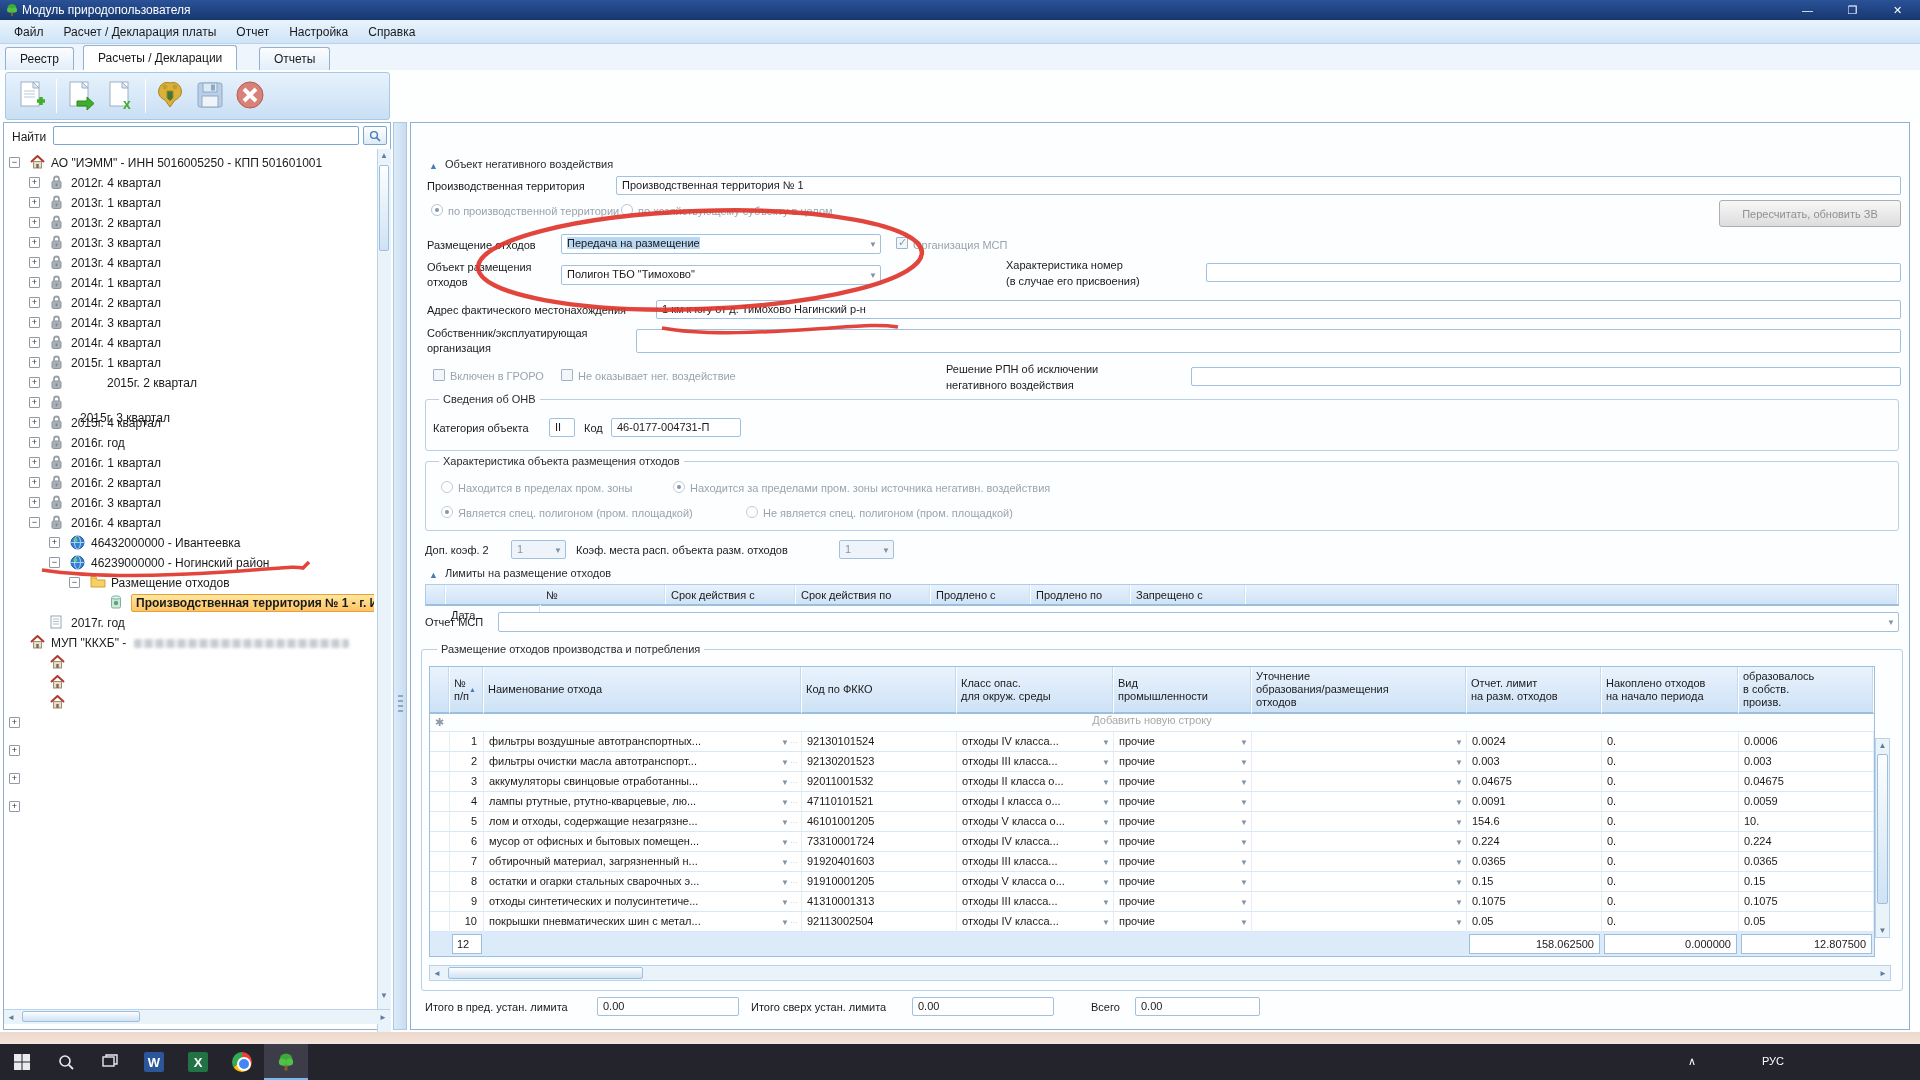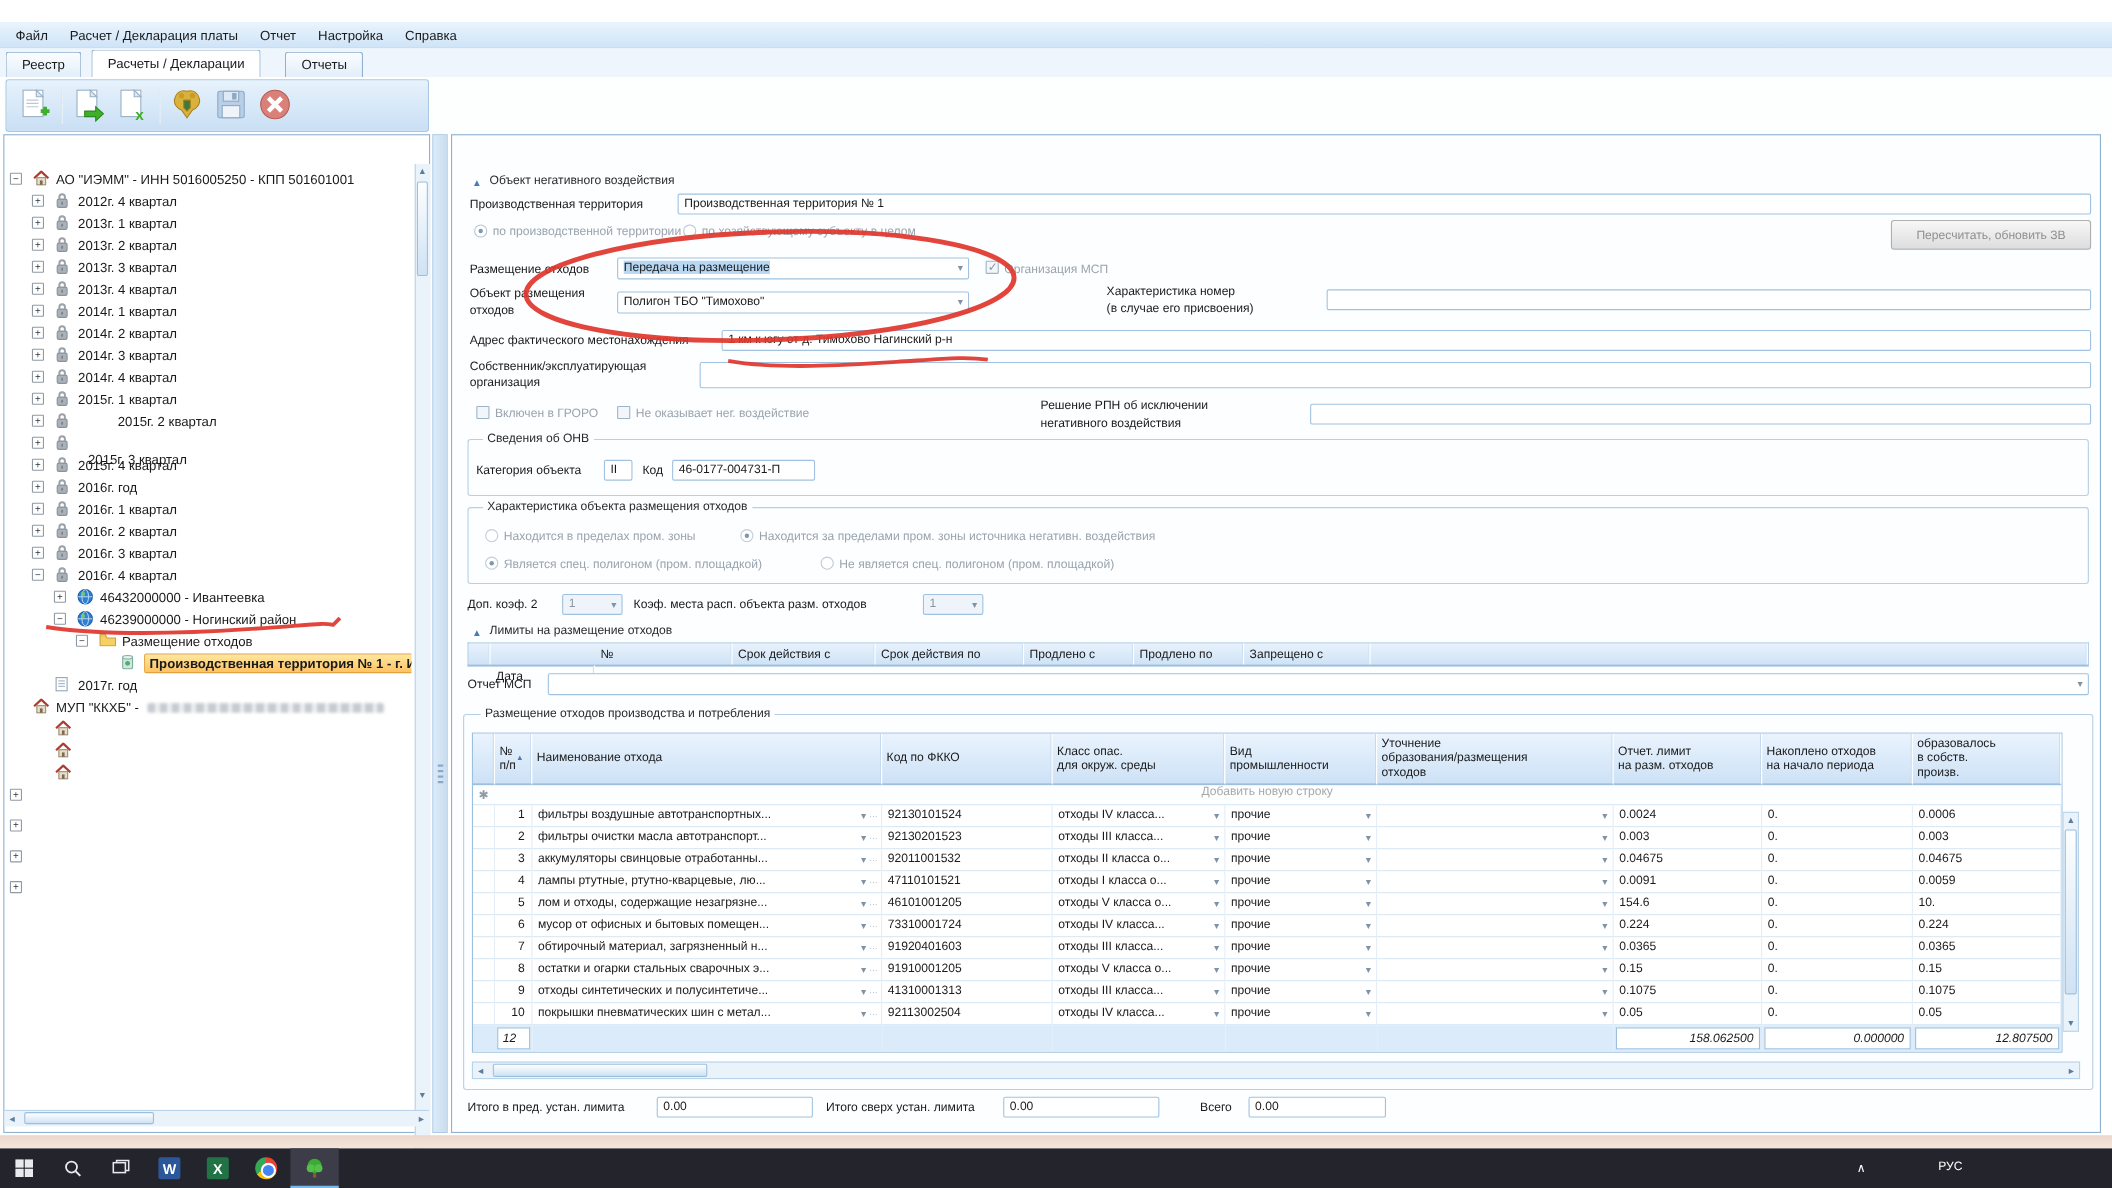--- a/index.html
+++ b/index.html
@@ -108,21 +108,21 @@
     font-size:11px; line-height:13px; padding:3px 4px; white-space:pre-line; display:flex; align-items:center; }
   .addrow { grid-column:1/-1; height:18px; color:#a8a8a8; text-align:center; font-size:11px;
     border-bottom:1px solid #d9e8f6; position:relative; background:#fdfeff; }
   .addrow .star { position:absolute; left:5px; top:2px; color:#8f9aa5; }
   .gc { height:20px; border-right:1px solid #e4eef9; border-bottom:1px solid #d9e8f6;
     font-size:11px; padding:3px 14px 0 5px; position:relative; white-space:nowrap; overflow:hidden; }
   .gc.num { text-align:right; padding-right:6px; }
   .gc .more { position:absolute; right:2px; top:4px; color:#b3bcc5; font-size:8px; letter-spacing:1px; }
   .gfoot { background:#dcebfa; border-bottom:none; border-right:none; height:24px; position:relative; }
   .fbox { position:absolute; top:2px; right:2px; left:2px; bottom:2px; background:#fff;
-    border:1px solid #9dbfde; font-size:11px; text-align:right; padding:3px 5px 0 0;font-style:italic; }
+    border:1px solid #9dbfde; font-size:11px; text-align:right; padding:3px 5px 0 0; }
   .fbox.left { text-align:left; padding-left:4px; }
 
   .scroll-v { position:absolute; background:#eaf2fa; border:1px solid #b9d3ea; }
   .scroll-h { position:absolute; background:#eaf2fa; border:1px solid #b9d3ea; }
 
   
   #annotations { position:absolute; left:0; top:0; width:1920px; height:1080px;
     pointer-events:none; z-index:60; }
 
   
@@ -137,20 +137,34 @@
     background:conic-gradient(#ea4335 0 33%,#fbbc05 33% 66%,#34a853 66% 100%); position:relative; }
   #chrome-ico::after { content:""; position:absolute; left:5px; top:5px; width:10px; height:10px;
     border-radius:50%; background:#4285f4; border:2px solid #fff; }
   .tray { position:absolute; color:#fff; font-size:11px; }
 </style>
 </head>
 <body>
 
 <div id="screen">
 
+  <div id="titlebar">
+    <svg class="abs" style="left:5px;top:3px" width="14" height="14" viewBox="0 0 14 14">
+      <rect x="6" y="8" width="2" height="5" fill="#8a5a2a"></rect>
+      <circle cx="7" cy="5.5" r="4.5" fill="#3daa35"></circle>
+      <circle cx="4.5" cy="7" r="2.5" fill="#52c04a"></circle>
+      <circle cx="9.5" cy="7" r="2.5" fill="#52c04a"></circle>
+    </svg>
+    <span class="t-title" style="margin-left:22px">Модуль природопользователя</span>
+    <div id="win-controls">
+      <div class="win-btn">—</div>
+      <div class="win-btn">❐</div>
+      <div class="win-btn">✕</div>
+    </div>
+  </div>
 
   <div id="menubar">
       <span class="menu-item">Файл</span>
       <span class="menu-item">Расчет / Декларация платы</span>
       <span class="menu-item">Отчет</span>
       <span class="menu-item">Настройка</span>
       <span class="menu-item">Справка</span>
     </div>
 
   <div id="tabstrip">
@@ -207,20 +221,30 @@
         <div class="tb-btn">
           <span><svg width="32" height="32" viewBox="0 0 32 32">
               <circle cx="16" cy="16" r="13" fill="#d98078" stroke="#b65c54"></circle>
               <path d="M10 10 L22 22 M22 10 L10 22" stroke="#fff" stroke-width="4"></path>
             </svg></span>
         </div>
       </div>
   </div>
 
   <div id="sidebar">
+    <div id="search-row">
+      <span class="lbl" style="left:8px;top:7px;font-size:12px">Найти</span>
+      <input id="search-input" value="" style="">
+      <div id="search-btn">
+        <svg width="12" height="12" viewBox="0 0 12 12">
+          <circle cx="5" cy="5" r="3.4" fill="none" stroke="#4a7ab8" stroke-width="1.4"></circle>
+          <line x1="7.6" y1="7.6" x2="11" y2="11" stroke="#4a7ab8" stroke-width="1.6"></line>
+        </svg>
+      </div>
+    </div>
     <div id="tree">
         <div class="tree-row" style="top: 4px;">
           <span class="exp" style="left: 5px; top: 4px;">−</span>
           <span class="tree-ico" style="left: 26px; top: 2px;"><svg width="15" height="14" viewBox="0 0 15 14">
               <path d="M1 7 L7.5 1 L14 7" fill="none" stroke="#b03a2e" stroke-width="2"></path>
               <rect x="3.5" y="6.5" width="8" height="6.5" fill="#e7ddc8" stroke="#9b8f73"></rect>
               <rect x="6.3" y="9" width="2.4" height="4" fill="#7d6a4f"></rect>
             </svg></span>
           <span class="tree-lbl" style="left: 47px;">АО "ИЭММ" - ИНН 5016005250 - КПП 501601001</span>
         </div>

